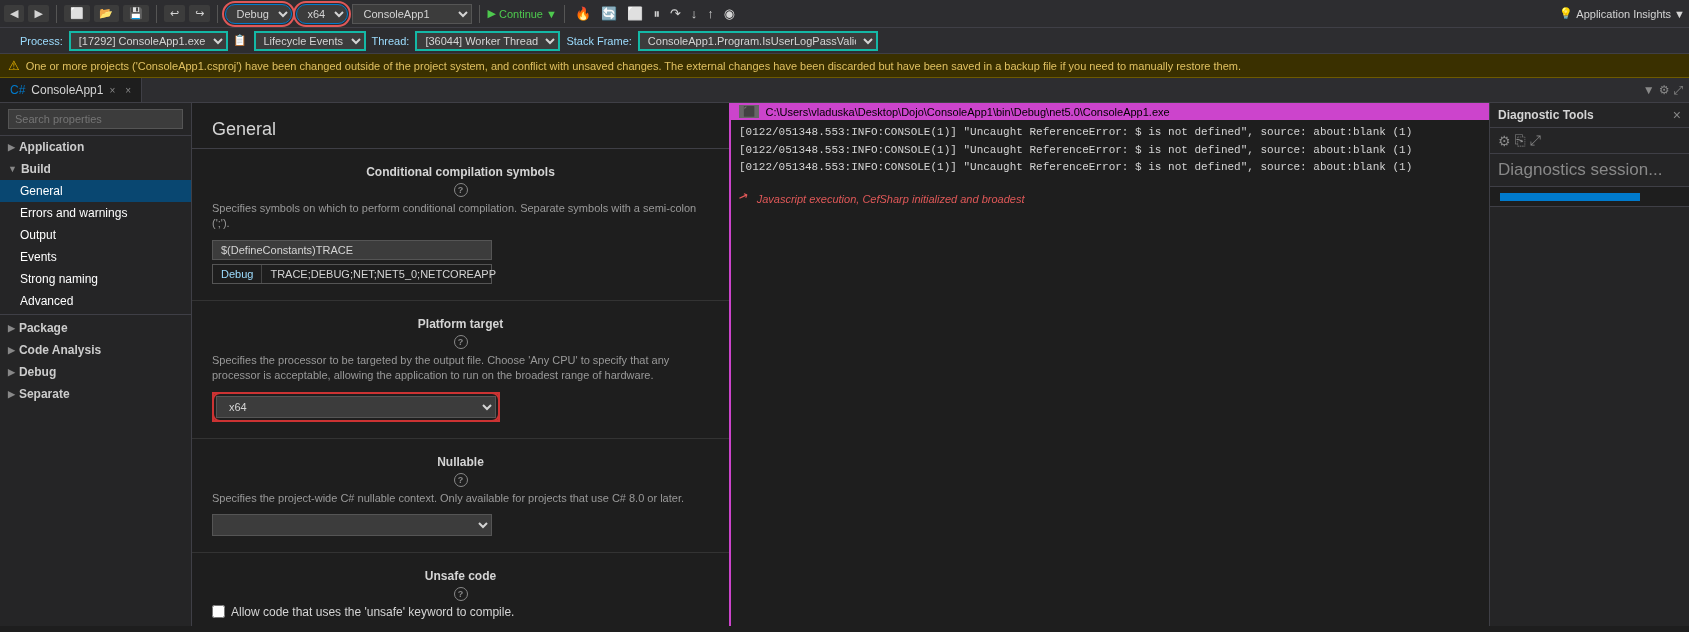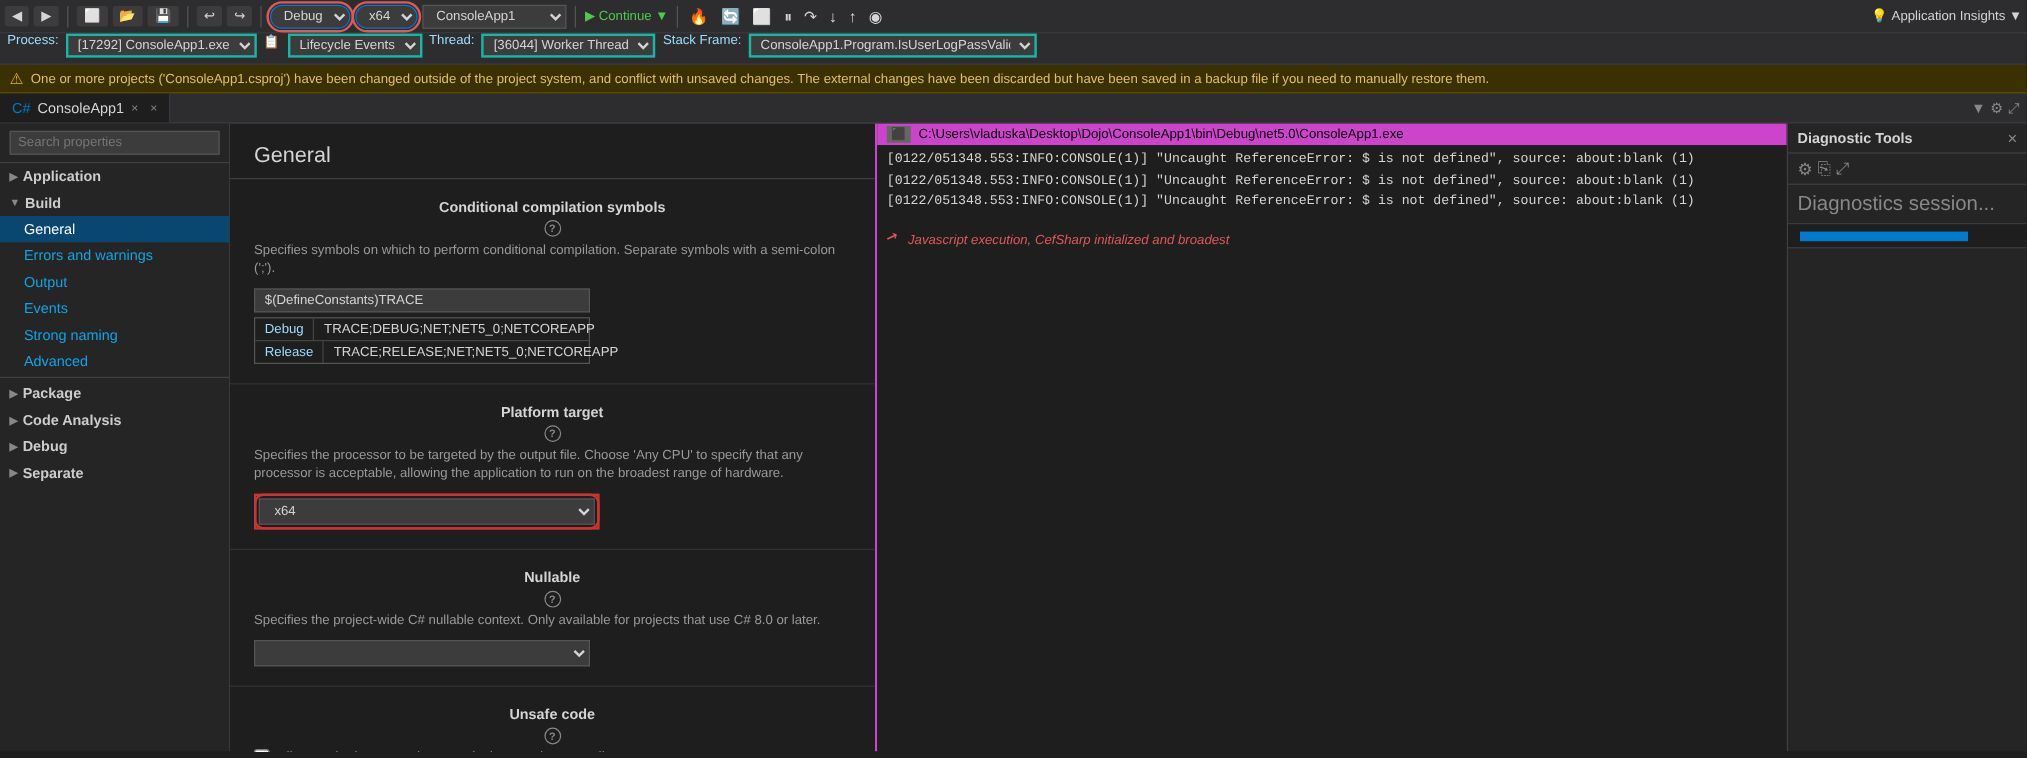--- a/index.html
+++ b/index.html
@@ -92,25 +92,25 @@
       cursor: pointer;
       display: flex;
       align-items: center;
       gap: 3px;
       margin-left: auto;
     }
 
     
     .process-bar {
       display: flex;
-      align-items: flex-start;
+      align-items: center;
       background: #2d2d30;
       height: 26px;
       border-bottom: 1px solid #3f3f46;
-      padding: 0 6px;
+      padding: 0 20px;
       gap: 6px;
       font-size: 11px;
     }
     .process-label { color: #9cdcfe; }
     .select-sm {
       background: #3c3c3c;
       border: 2px solid #14b8a6;
       color: #d4d4d4;
       padding: 1px 4px;
       font-size: 11px;
@@ -196,21 +196,21 @@
       padding: 3px 6px;
       font-size: 11px;
     }
     .nav-section {
       padding: 0;
     }
     .nav-item {
       padding: 4px 8px;
       font-size: 12px;
       cursor: pointer;
-      color: #0ea5e9;
+      color: #ffffff;
       display: flex;
       align-items: center;
       gap: 4px;
     }
     .nav-item.section-header {
       font-weight: 600;
       color: #cccccc;
     }
     .nav-item.child {
       padding-left: 20px;
@@ -571,24 +571,20 @@
         <span class="info-icon">?</span>
       </div>
       <div class="setting-desc">Specifies symbols on which to perform conditional compilation. Separate symbols with a semi-colon (';').</div>
       <input class="setting-input" type="text" value="$(DefineConstants)TRACE" style="">
       <div style="margin-top:4px;">
         <div class="setting-table">
           <div class="setting-table-row">
             <div class="setting-table-cell">Debug</div>
             <div class="setting-table-cell">TRACE;DEBUG;NET;NET5_0;NETCOREAPP</div>
           </div>
-          <div class="setting-table-row">
-            <div class="setting-table-cell">Release</div>
-            <div class="setting-table-cell">TRACE;RELEASE;NET;NET5_0;NETCOREAPP</div>
-          </div>
         </div>
       </div>
     </div>
 
     <div class="settings-section">
       <div class="setting-name">
         <span>Platform target</span>
         <span class="info-icon">?</span>
       </div>
       <div class="setting-desc">Specifies the processor to be targeted by the output file. Choose 'Any CPU' to specify that any processor is acceptable, allowing the application to run on the broadest range of hardware.</div>

